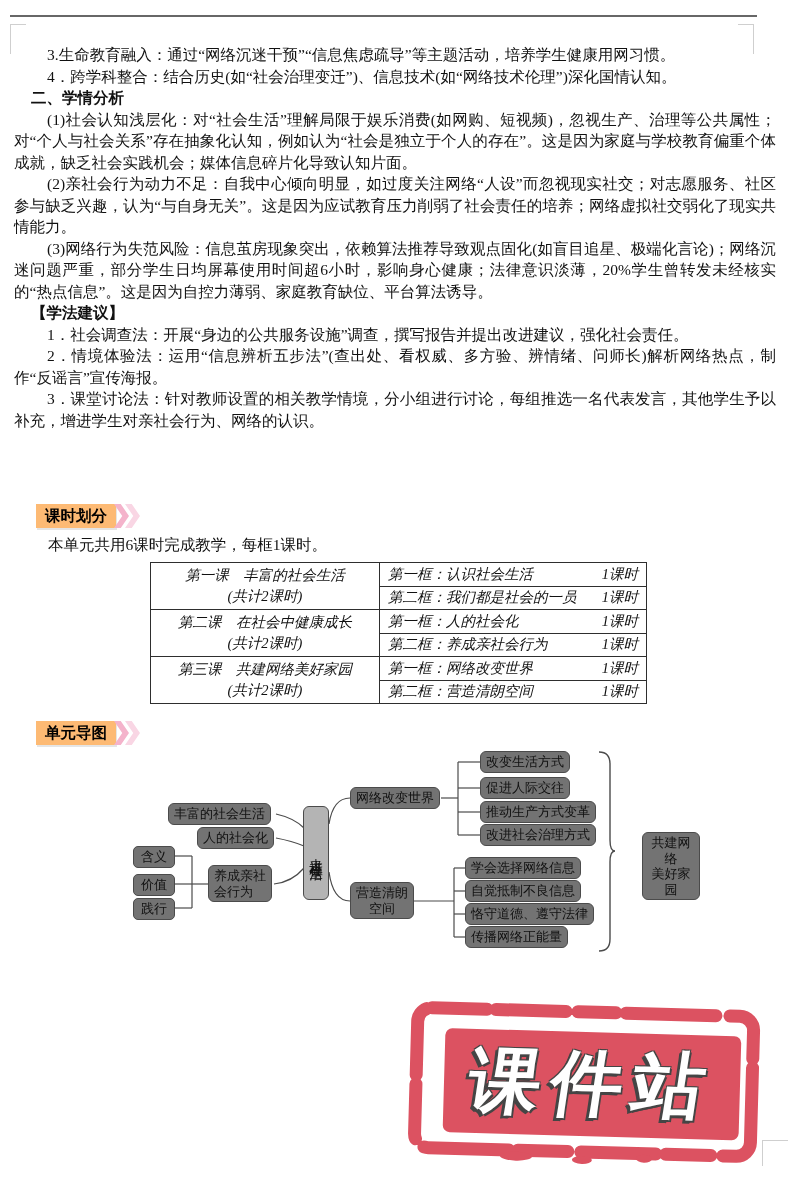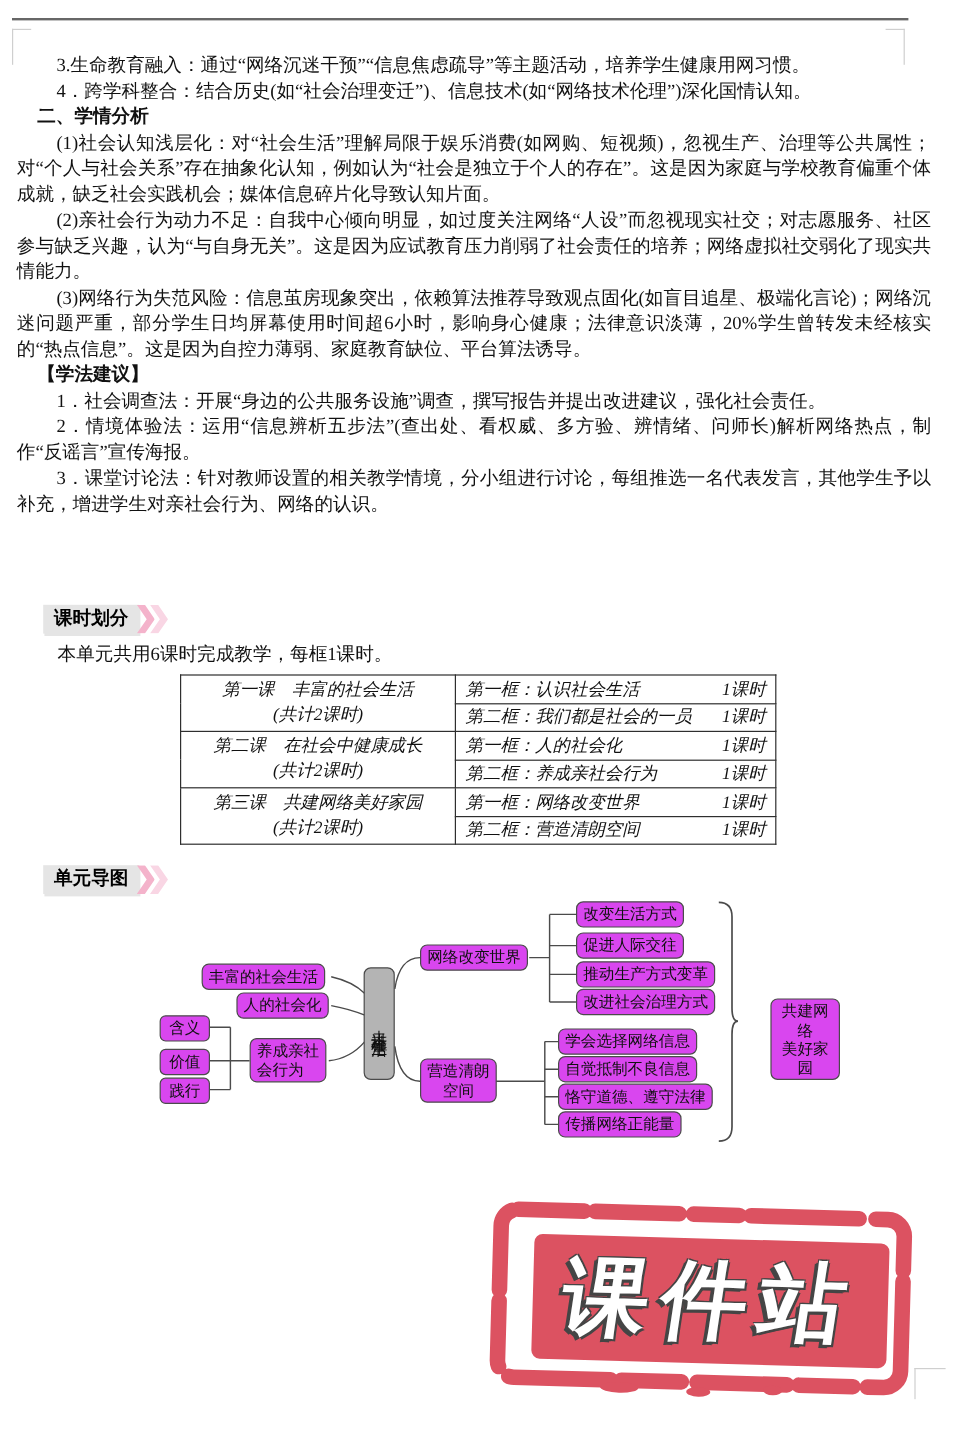--- a/index.html
+++ b/index.html
@@ -17,21 +17,21 @@
     position:absolute;left:14px;top:44px;width:762px;
     font-size:15.5px;line-height:21.5px;text-align:justify;
   }
   .text-block p{margin:0;}
   .ind2{text-indent:33px;}
   .ind1{text-indent:17px;}
   .bold{font-weight:bold;}
 
   
   .badge{
-    position:absolute;height:24px;line-height:24px;background:#e5e5e5;
+    position:absolute;height:24px;line-height:24px;background:#fdba74;
     color:#000;font-weight:bold;font-size:15.5px;padding:0 9px;
     font-family:"Liberation Sans","DejaVu Sans",sans-serif;
     box-shadow:1px 2px 0 rgba(0,0,0,0.10);
   }
   .chev{position:absolute;top:0;height:24px;width:15px;
     clip-path:polygon(0 0,45% 0,100% 50%,45% 100%,0 100%,55% 50%);}
   .chev1{right:-13px;background:#f4b3cb;}
   .chev2{right:-24px;background:#f9d6e4;}
   .badge-keshi{left:36px;top:504px;}
   .badge-daotu{left:36px;top:721px;}
@@ -47,21 +47,21 @@
   .lesson-cell{width:220px;text-align:center;vertical-align:middle;padding:2px 4px;}
   .lesson-cell div{line-height:21px;}
   .frame-cell{width:250px;height:21.5px;padding:0 8px;}
   .frame-inner{display:flex;justify-content:space-between;gap:6px;align-items:center;}
   .hours{white-space:nowrap;}
 
   
   .diagram{position:absolute;left:120px;top:744px;width:580px;height:215px;}
   .connectors{position:absolute;left:0;top:0;}
   .node{
-    position:absolute;border:1.3px solid #4b4b4b;border-radius:6px;background:#d946ef;
+    position:absolute;border:1.3px solid #4b4b4b;border-radius:6px;background:#737373;
     font-size:13px;line-height:15.5px;padding:2px 5px;white-space:pre-line;
     text-align:center;
   }
   .node.small{width:30px;border-radius:5px;}
   .node.left-text{text-align:left;}
   .node.center-node{
     background:#b4b4b4;writing-mode:vertical-rl;text-orientation:upright;
     letter-spacing:2px;padding:5px 4px;font-size:13.5px;height:82px;
   }
 

